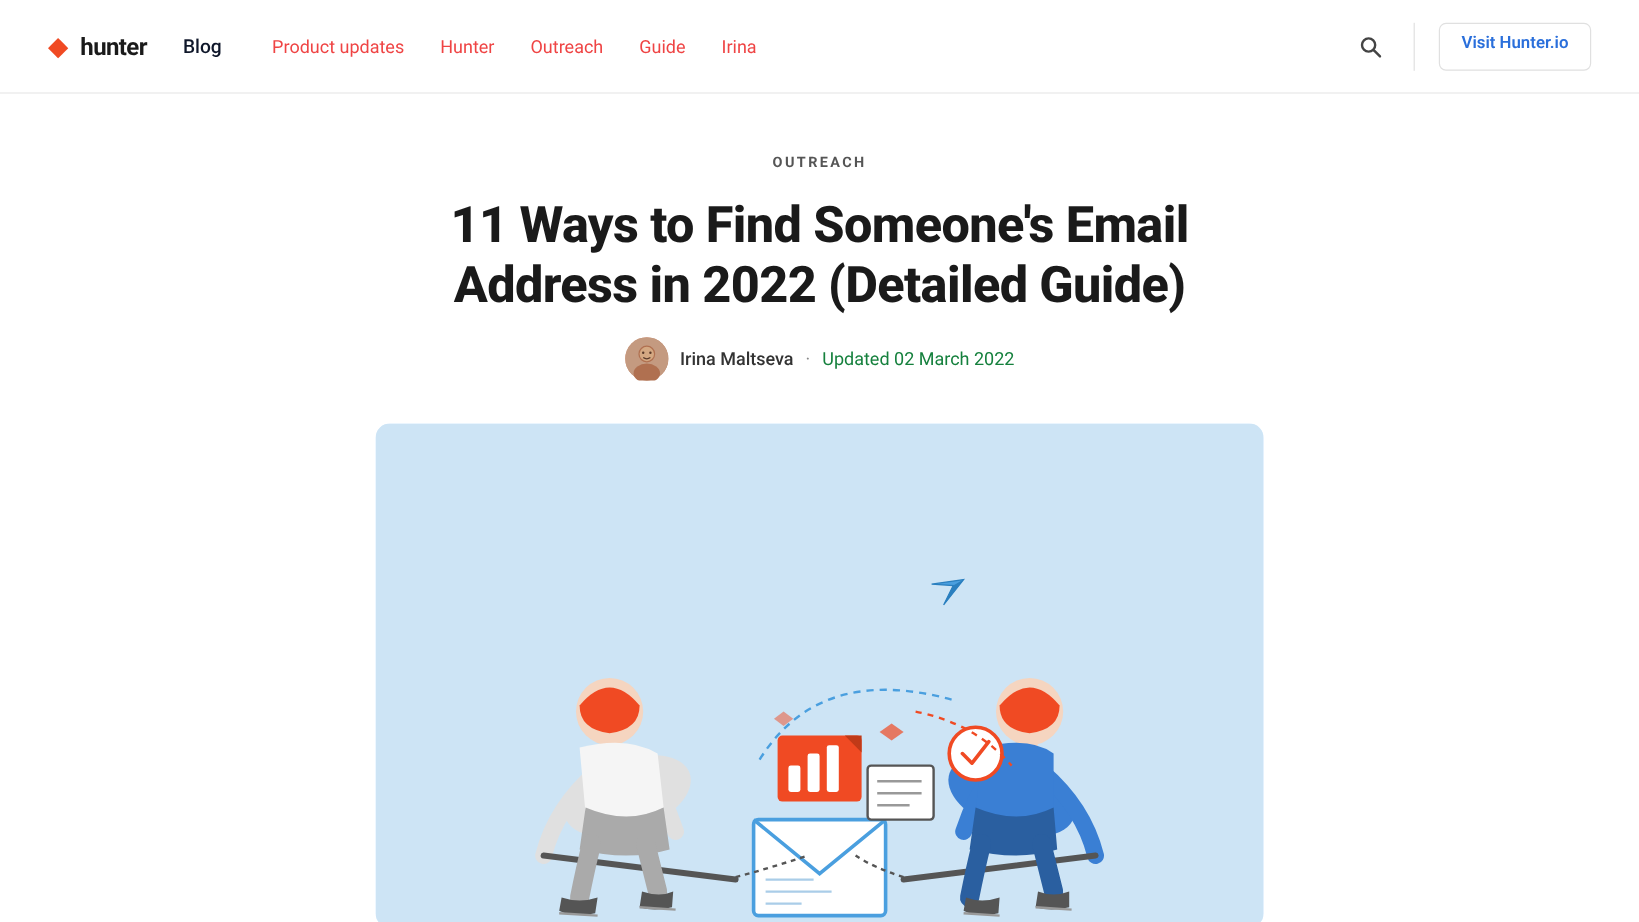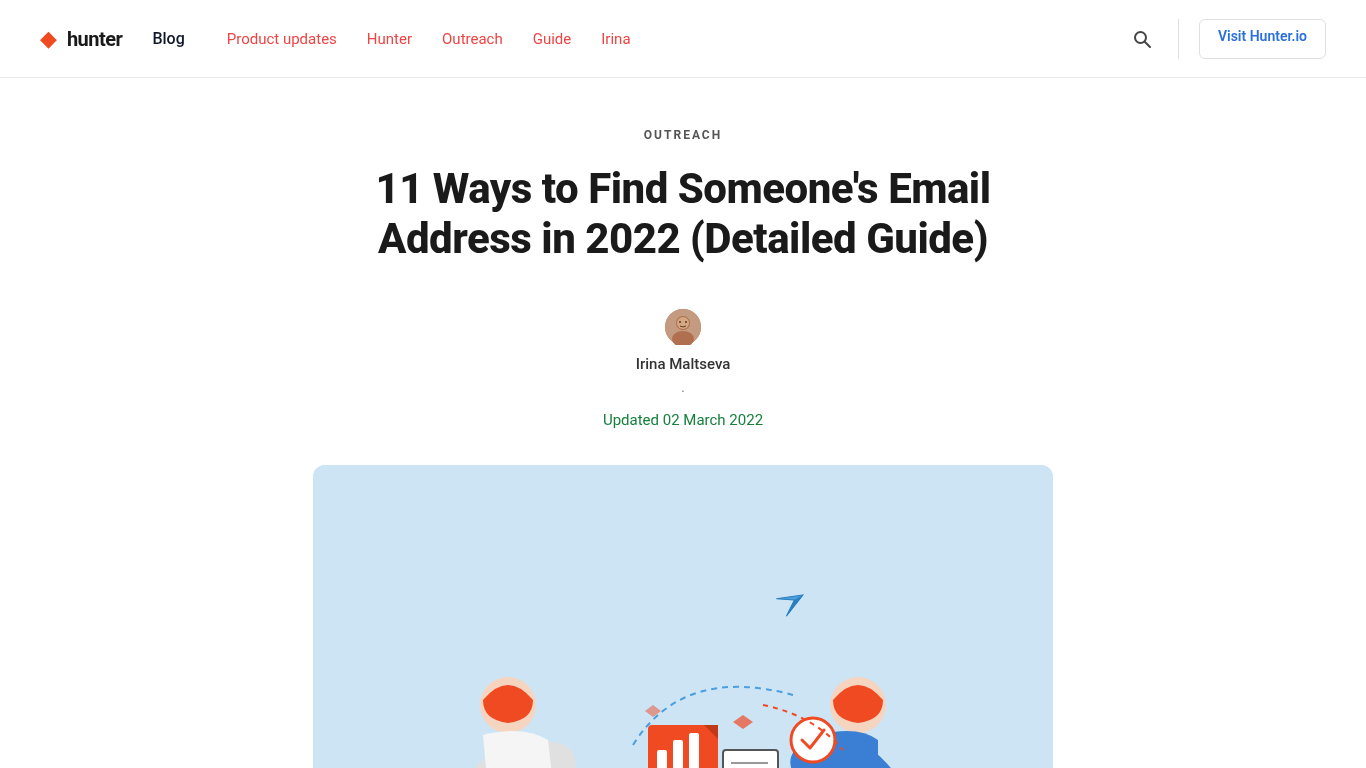--- a/index.html
+++ b/index.html
@@ -121,31 +121,30 @@
       text-transform: uppercase;
       margin-bottom: 22px;
     }
 
     .article-title {
       text-align: center;
       font-size: 42px;
       font-weight: 800;
       color: #1a1a1a;
       line-height: 1.2;
-      margin-bottom: 44px;
+      margin-bottom: 16px;
       letter-spacing: -0.5px;
     }
 
     .author-row {
       display: flex;
       align-items: center;
       justify-content: center;
       gap: 10px;
       margin-bottom: 36px;
-      flex-direction: column;
     }
 
     
     .author-avatar-img {
       width: 36px;
       height: 36px;
       border-radius: 50%;
       background: linear-gradient(135deg, #d4967a 0%, #b07050 100%);
       display: flex;
       align-items: center;

